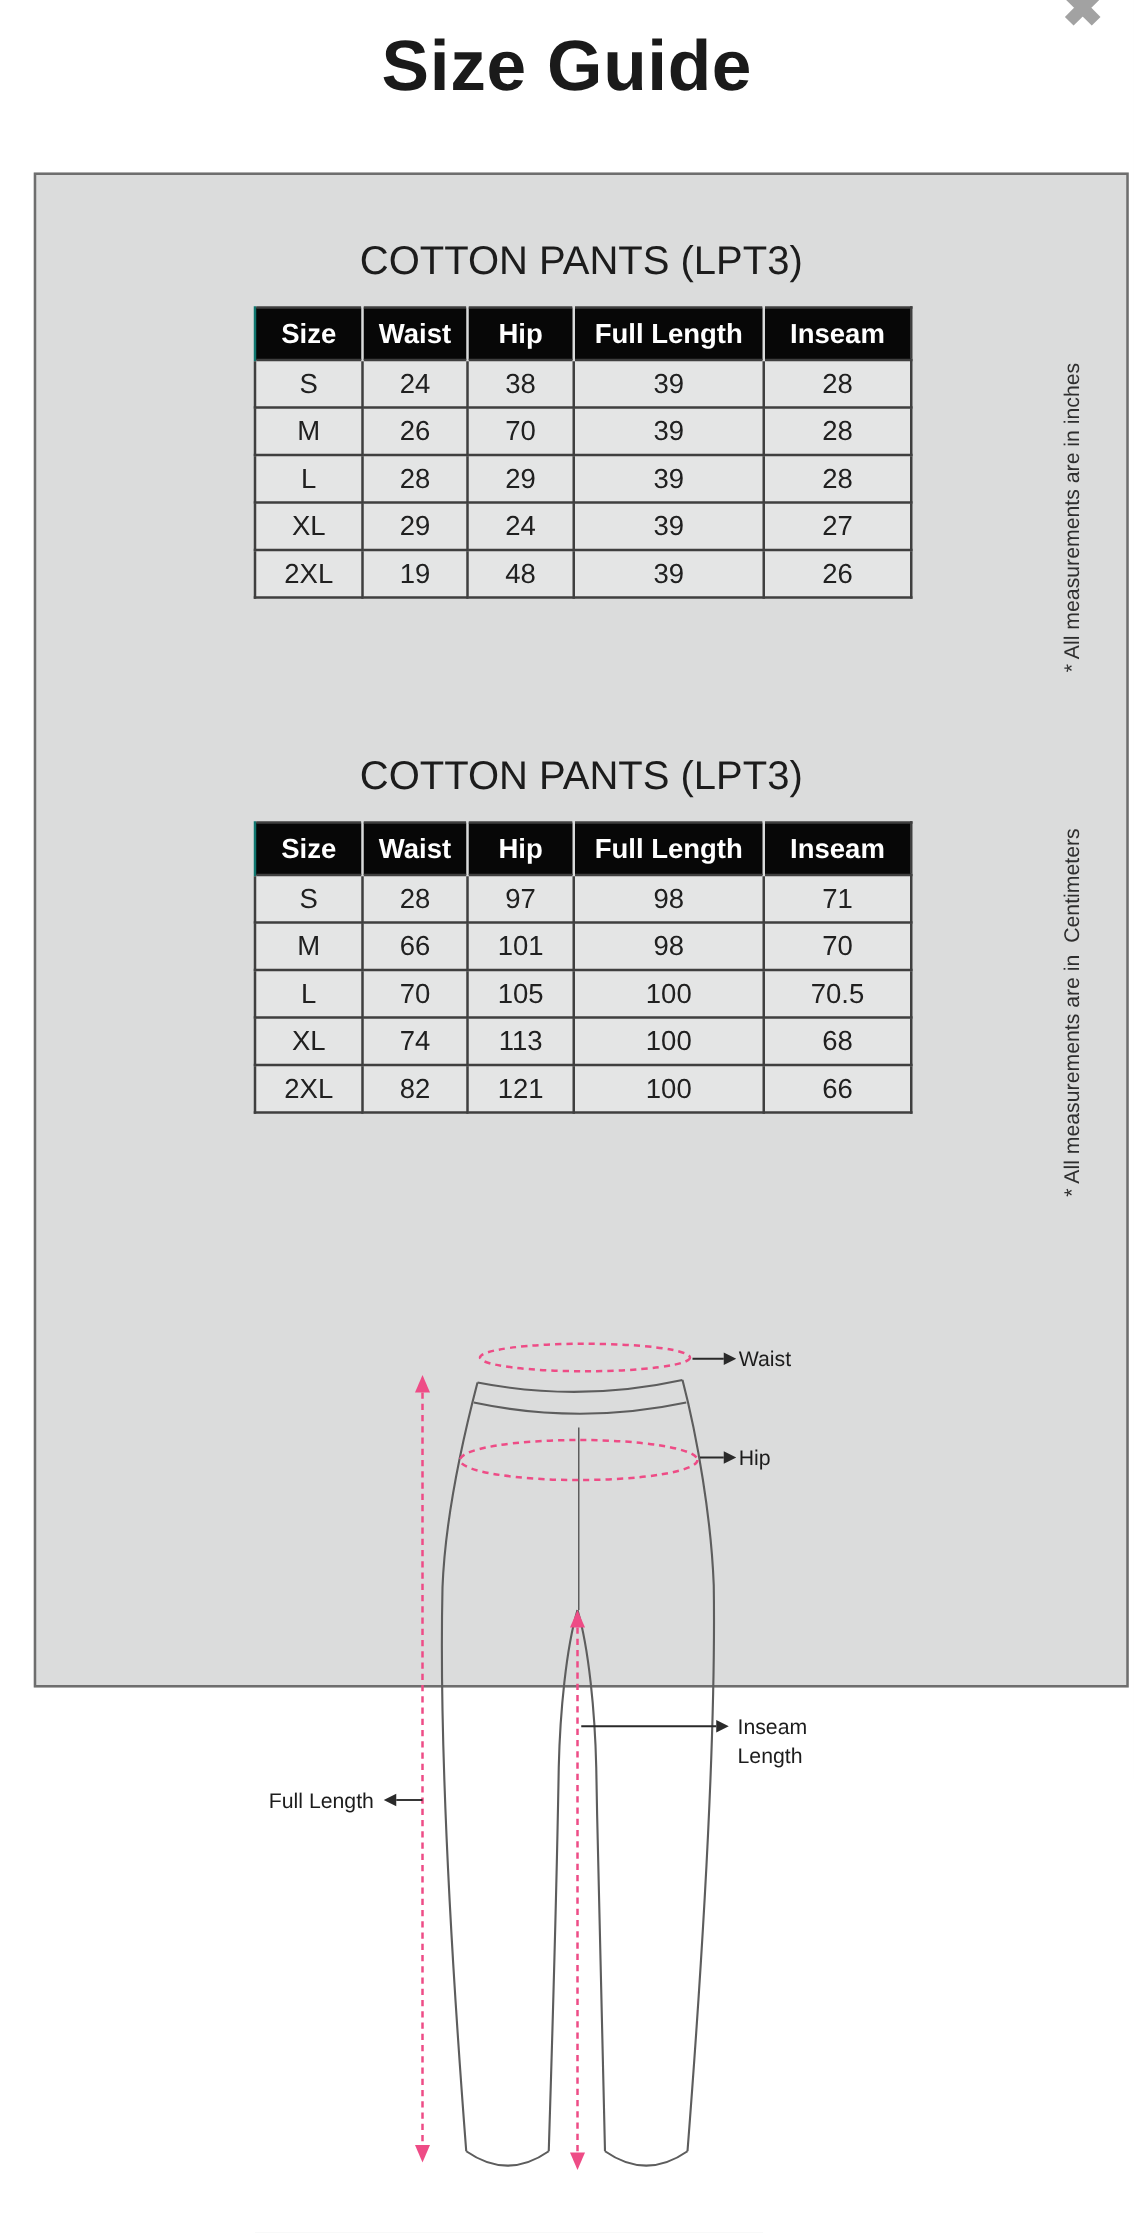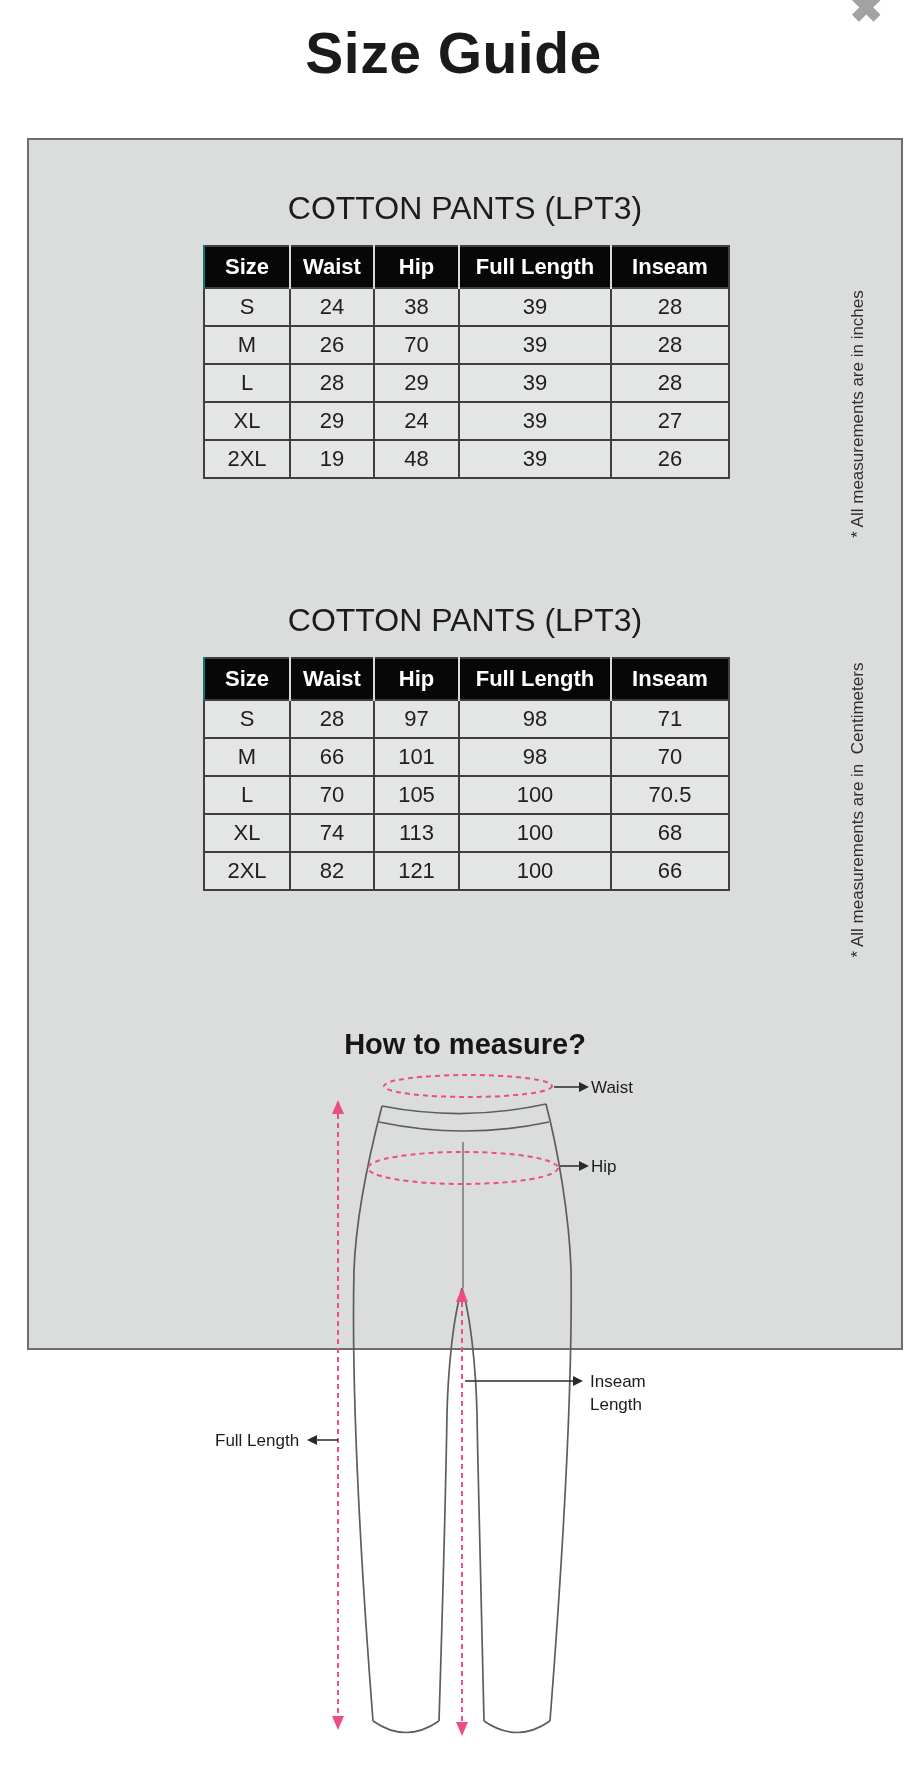--- a/index.html
+++ b/index.html
@@ -167,21 +167,20 @@
             <td>2XL</td>
             <td>82</td>
             <td>121</td>
             <td>100</td>
             <td>66</td>
           </tr>
         </tbody>
     </table>
     <div class="unit-note" style="left:829px;top:670px;">* All measurements are in  Centimeters</div>
 
-    <div class="howto-title" style="top:888px;">How to measure?</div>
 
     <svg class="diagram-svg" width="540" height="702" viewBox="150 1058 540 702" xmlns="http://www.w3.org/2000/svg">
 
       <g stroke="#5d5d5d" stroke-width="1.7" fill="none">
         <path d="M 380,1104 Q 462,1120 544,1102"></path>
         <path d="M 377,1120 Q 462,1138 547,1120"></path>
         <path d="M 380,1104 C 368,1150 354,1215 352,1268 C 349,1400 361,1590 371,1719"></path>
         <path d="M 544,1102 C 556,1148 567,1213 569,1266 C 571,1400 558,1590 548,1719"></path>
         <path d="M 460,1286 C 451,1316 446,1368 445,1412 C 443,1530 439,1655 437,1719"></path>
         <path d="M 460,1286 C 469,1316 474,1368 475,1412 C 477,1530 481,1655 482,1719"></path>

